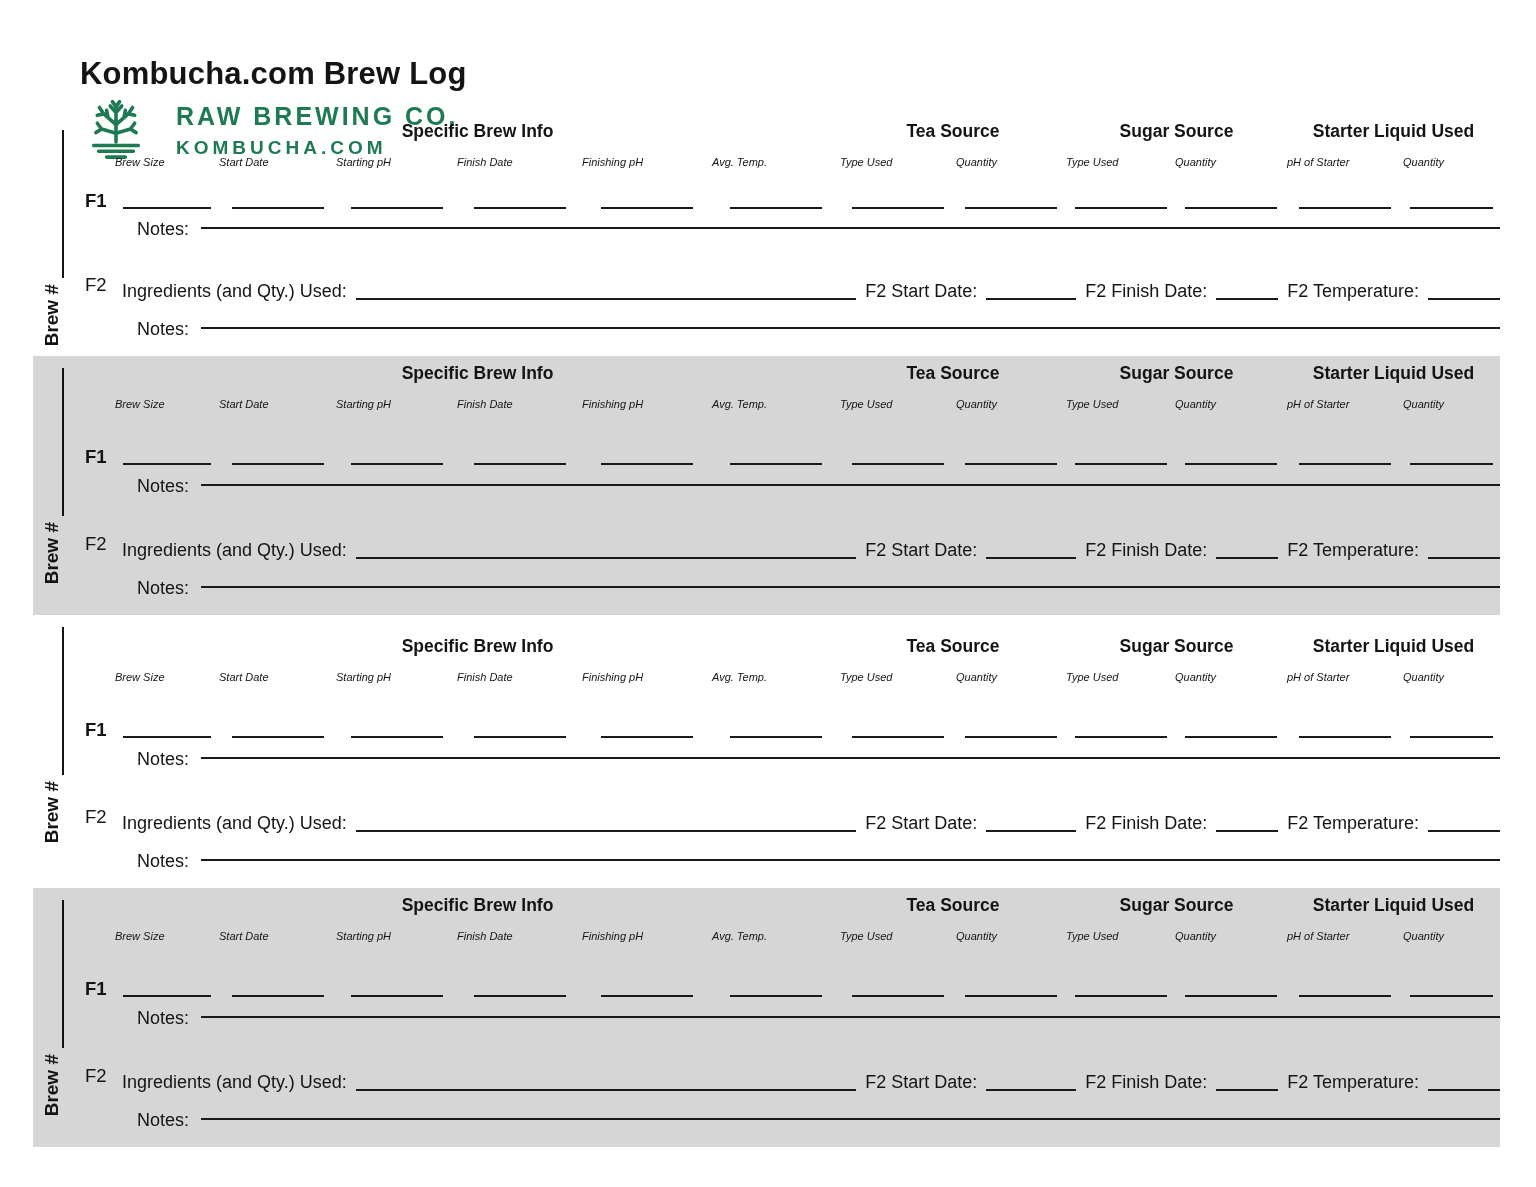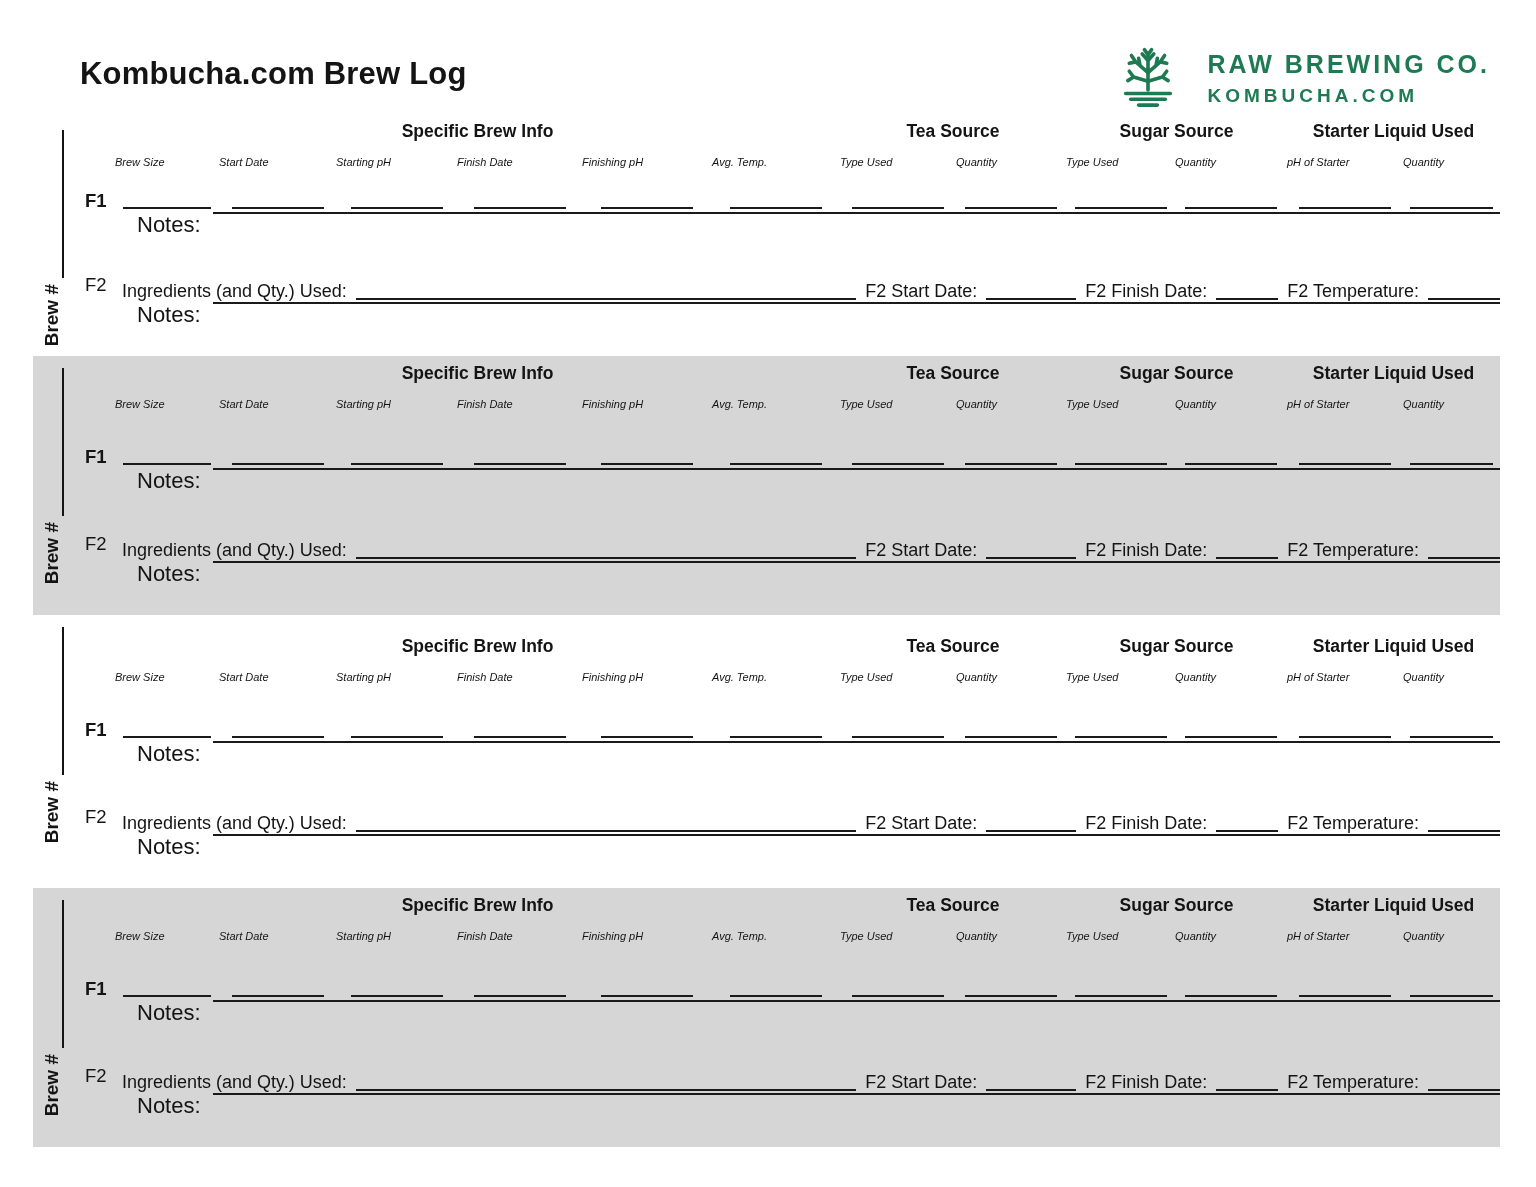--- a/index.html
+++ b/index.html
@@ -12,20 +12,21 @@
     overflow: hidden;
   }
 
   
   .header {
     height: 118px;
     padding: 40px 46px 0 80px;
     display: flex;
     justify-content: space-between;
     align-items: flex-start;
+    flex-direction: column;
   }
   .page-title {
     font-size: 31px;
     font-weight: bold;
     letter-spacing: 0.2px;
     margin-top: 16px;
   }
   .brand { display: flex; align-items: flex-start; gap: 24px; }
   .brand svg { display: block; }
   .brand-text { padding-top: 10px; text-align: left; }
@@ -92,22 +93,22 @@
   .blank-cell { display: flex; justify-content: center; }
   .blank {
     width: 85%; max-width: 92px; height: 1px;
     border-bottom: 2.5px solid #1a1a1a;
     margin-bottom: 3px;
   }
 
   .notes-row {
     height: 38px;
     margin-left: 104px;
-    display: flex; align-items: flex-start; gap: 12px;
-    font-size: 22px;
+    display: flex; align-items: center; gap: 12px;
+    font-size: 18px;
   }
   .notes-row.second { height: 54px; }
   .rule { border-bottom: 2.5px solid #1a1a1a; height: 1px; margin-bottom: 2px; }
   .rule.grow { flex: 1; }
 
   .ing-row {
     height: 56px;
     margin-left: 89px;
     display: flex; align-items: flex-end; gap: 9px;
     font-size: 18px;

